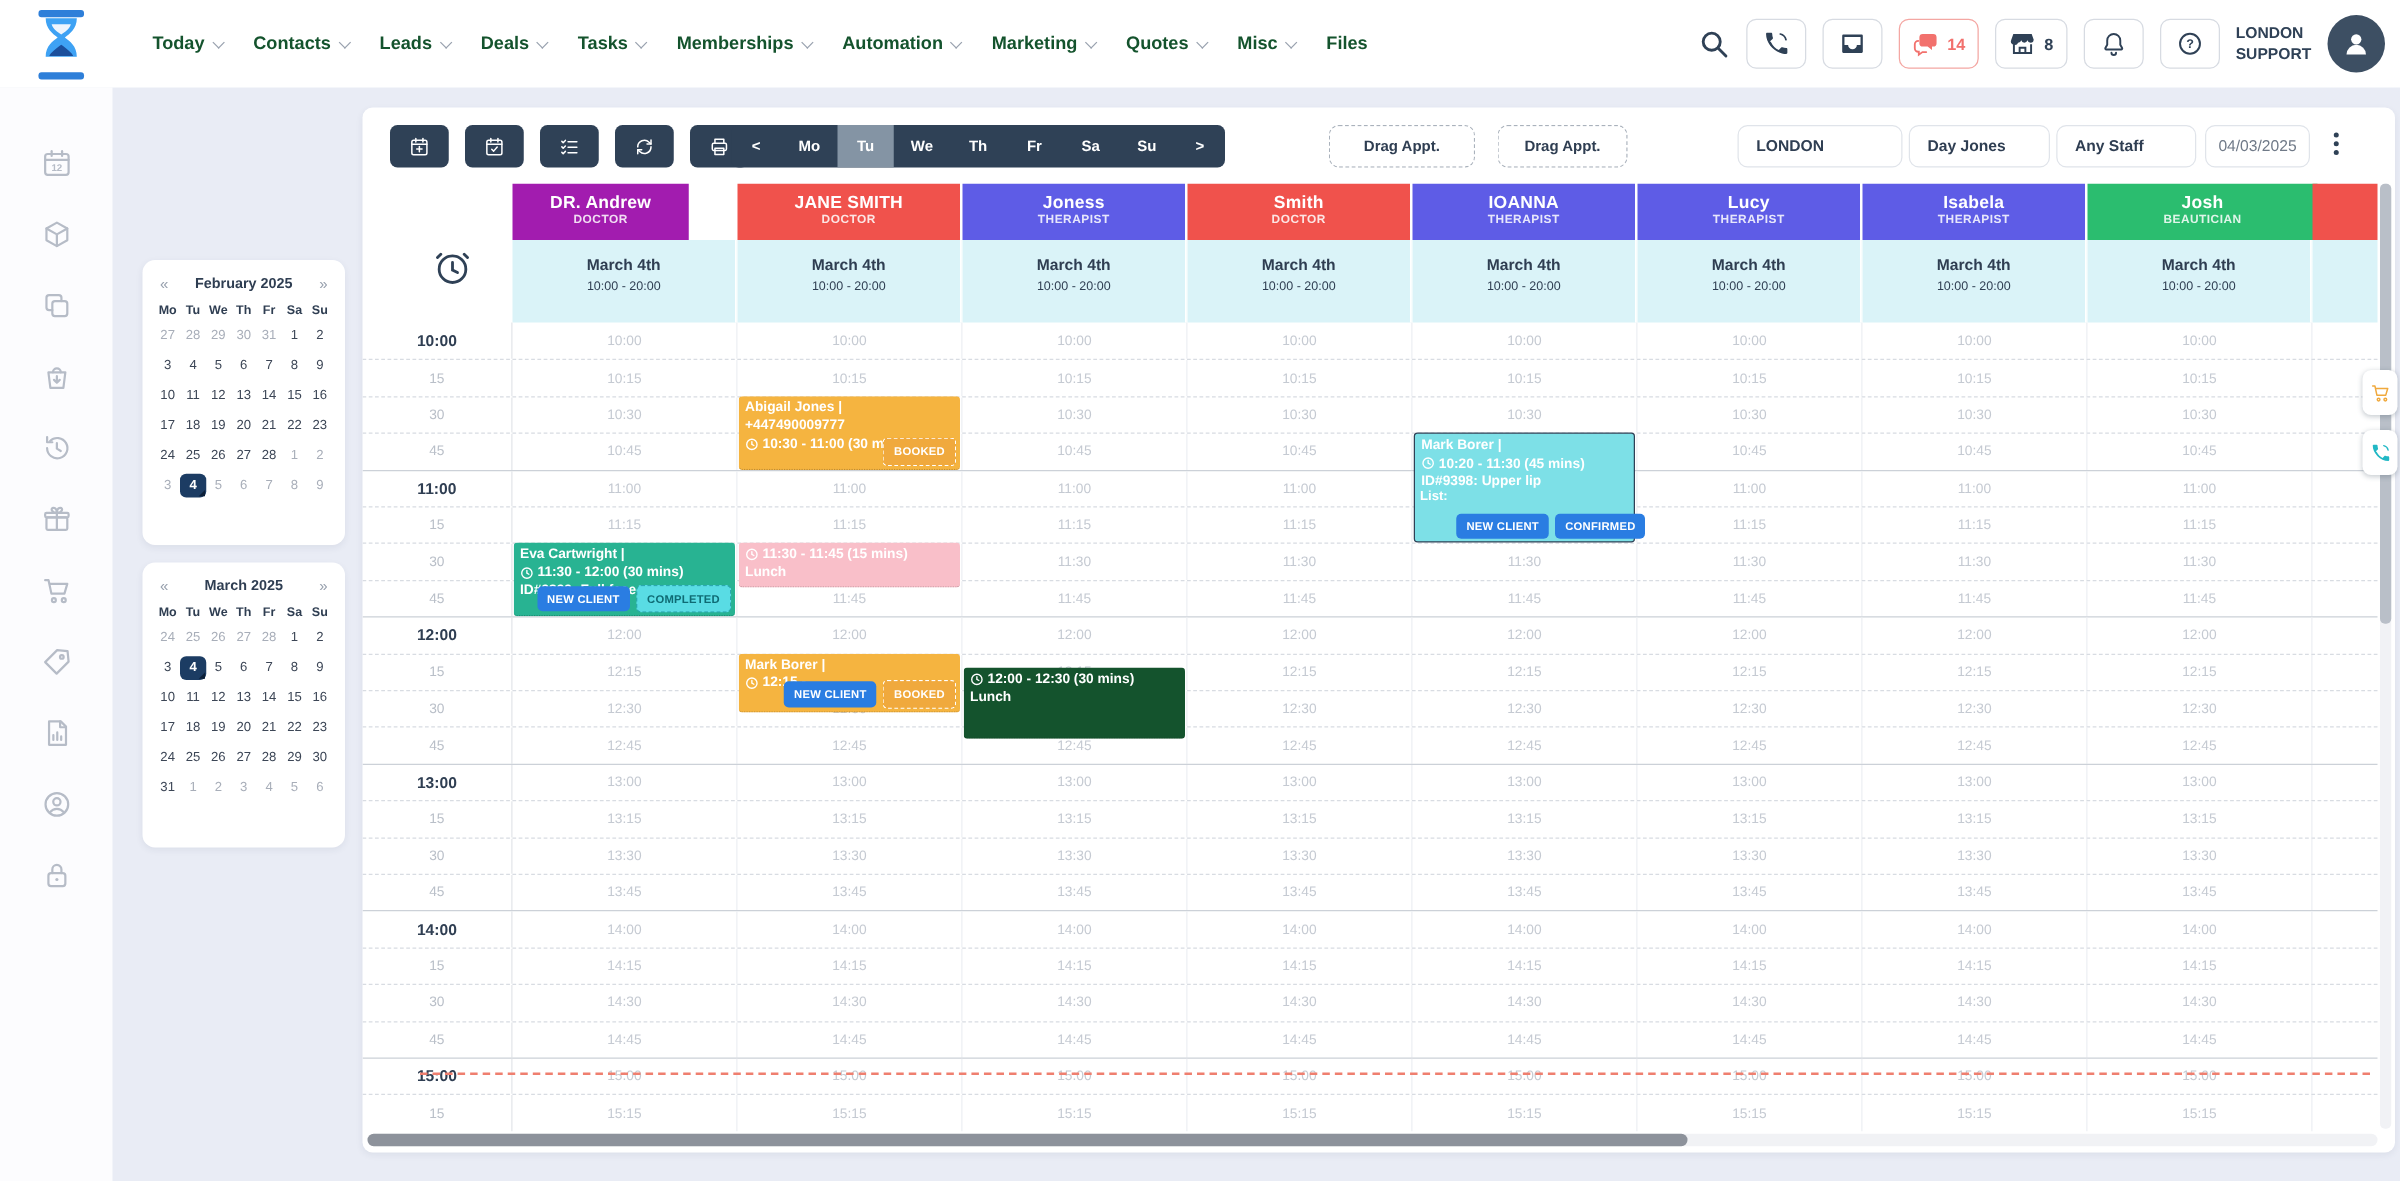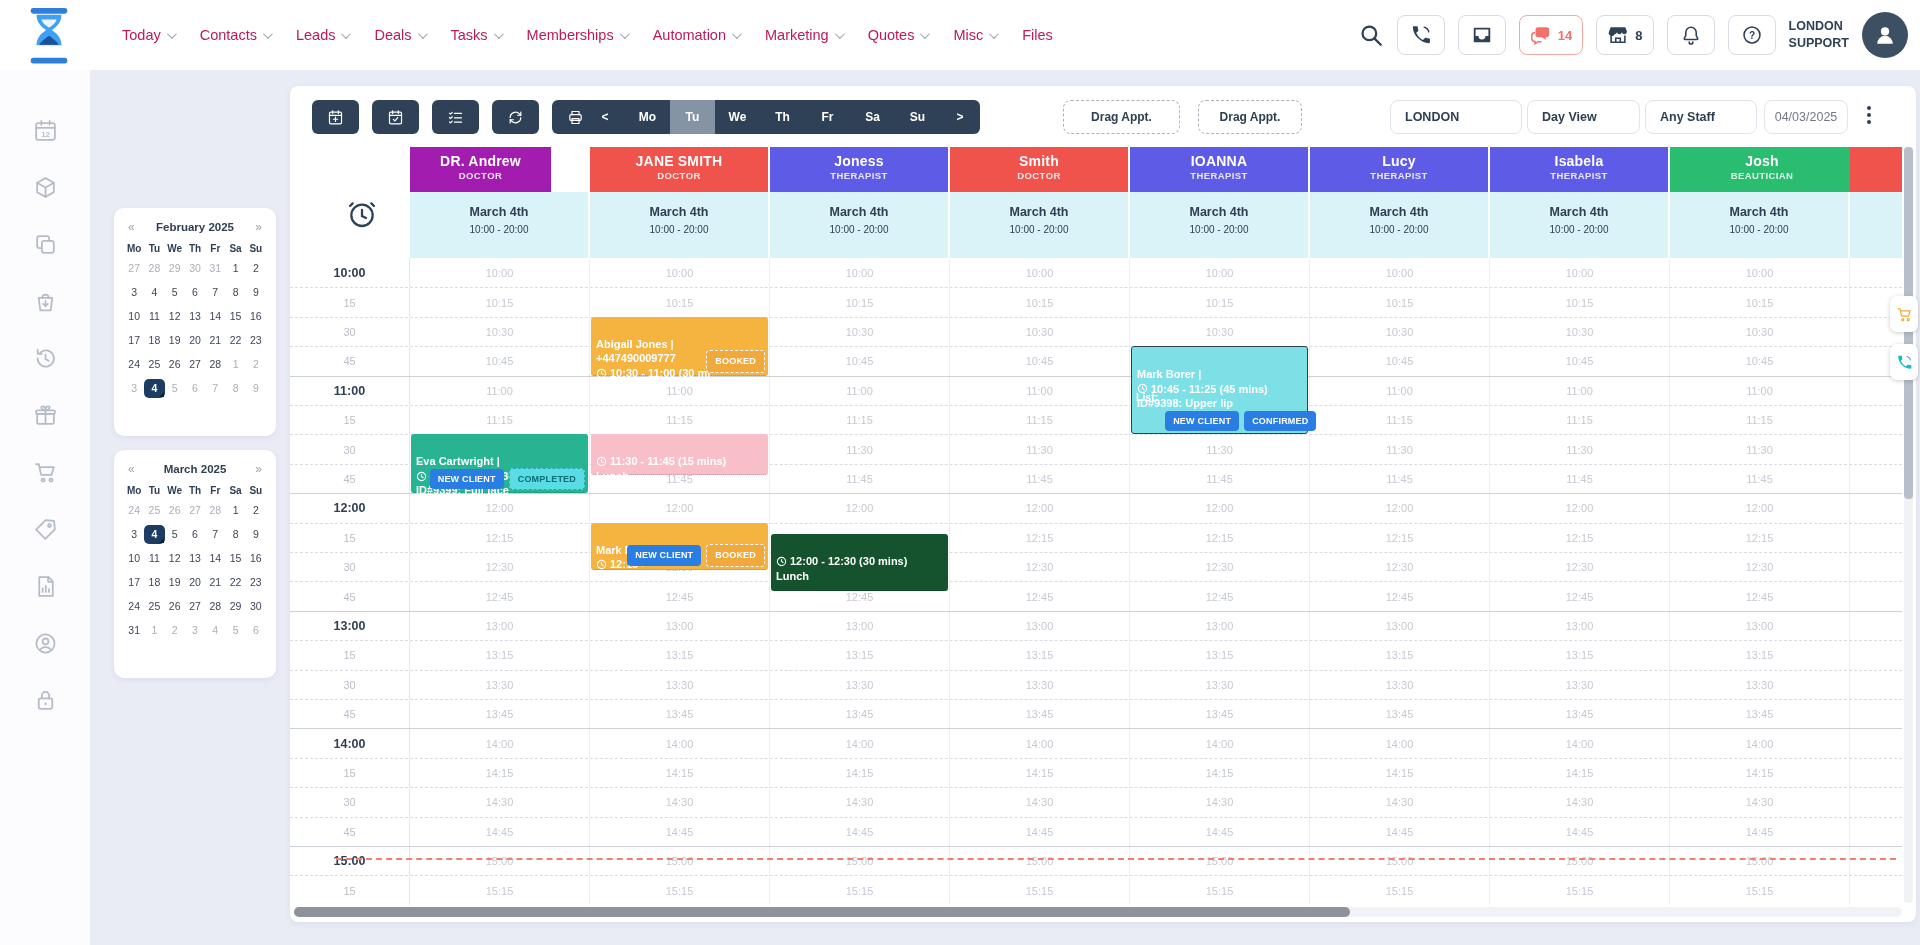--- a/index.html
+++ b/index.html
@@ -4,21 +4,21 @@
 <style>
   * { margin:0; padding:0; box-sizing:border-box; }
   html,body { width:1920px; height:945px; overflow:hidden; background:#e9ecf5;
               font-family:"Liberation Sans", sans-serif; }
   .app { position:absolute; inset:0; }
 
   
   .topbar { position:absolute; left:0; top:0; width:1920px; height:70px; background:#fff; z-index:20; }
   .logo { position:absolute; left:26px; top:7px; width:46px; height:56px; cursor:pointer; }
   .mainnav { position:absolute; left:122px; top:0; height:70px; display:flex; align-items:center; gap:26px; }
-  .nav-item { display:flex; align-items:center; gap:6px; font-size:14.5px; color:#be185d; font-weight:400; cursor:pointer; white-space:nowrap; }
+  .nav-item { display:flex; align-items:center; gap:6px; font-size:14.5px; color:#14532d; font-weight:700; cursor:pointer; white-space:nowrap; }
   .chev { width:7px; height:7px; border-right:1.6px solid #98a1ae; border-bottom:1.6px solid #98a1ae; transform:rotate(45deg) translateY(-2px); }
   .topbar-right { position:absolute; right:12px; top:0; height:70px; display:flex; align-items:center; gap:13px; }
   .icon-plain { color:#2f4156; width:26px; height:26px; cursor:pointer; }
   .icon-btn { height:40px; min-width:48px; padding:0 10px; border:1px solid #d7dbe2; border-radius:8px;
               display:flex; align-items:center; justify-content:center; gap:6px; color:#2f4156; background:#fff; cursor:pointer; }
   .icon-btn svg { width:22px; height:22px; }
   .icon-btn .cnt { font-size:13px; font-weight:bold; }
   .icon-btn.accent { border-color:#f4a7a3; color:#f2716d; }
   .icon-btn.accent .cnt { color:#f2716d; }
   .account { font-size:12.5px; font-weight:bold; color:#2f4156; line-height:1.4; text-align:left; }
@@ -82,21 +82,21 @@
   .grow { position:absolute; left:0; width:1612px; height:30px; display:flex; border-top:1px dashed #d8dce2; }
   .grow.hour { border-top:1px solid #ccd1d8; }
   .grow.first { border-top:none; }
   .gut { width:120px; display:flex; align-items:center; justify-content:center; border-right:1px solid #e3e6ea; }
   .gut.hr { font-size:12.5px; font-weight:bold; color:#2f3e52; }
   .gut.mn { font-size:11px; color:#b9bfc8; }
   .slot { width:180px; display:flex; align-items:center; justify-content:center; font-size:11px; color:#c5cad2; border-right:1px solid #edeff3; cursor:pointer; }
   .slot.partial { width:52px; border-right:none; }
 
   .appt { position:absolute; border-radius:3px; color:#fff; font-weight:bold; font-size:11px; line-height:14.5px;
-          padding:20px 5px; cursor:pointer; border-bottom:1px dotted rgba(0,0,0,.22); z-index:5; }
+          padding:2px 5px; cursor:pointer; border-bottom:1px dotted rgba(0,0,0,.22); z-index:5; }
   .appt .ln { white-space:nowrap; overflow:hidden; display:flex; align-items:center; gap:3px; }
   .appt .ck { width:11px; height:11px; flex:0 0 auto; }
   .appt.outlined { border:1px solid #2f4156; }
   .badges { position:absolute; right:3px; bottom:2px; display:flex; gap:5px; align-items:center; z-index:6; }
   .badges.left { right:auto; left:4px; }
   .list-lb { font-size:10.5px; color:#fff; font-weight:bold; margin-right:2px; }
   .badge { font-size:9px; font-weight:bold; padding:3px 8px; border-radius:4px; letter-spacing:.2px; white-space:nowrap;margin-top:48px; }
   .badge-blue { color:#fff; }
   .badge-orange { color:#fff; border:1px dashed #fff; }
   .badge-teal { color:#0f6b74; border:1px dashed #2aa7b0; }
@@ -477,21 +477,21 @@
           <div class="dn-day">We</div>
           <div class="dn-day">Th</div>
           <div class="dn-day">Fr</div>
           <div class="dn-day">Sa</div>
           <div class="dn-day">Su</div>
           <div class="dn-arrow">&gt;</div>
         </div>
         <div class="drag-btn" style="left: 773px; width: 117px;">Drag Appt.</div>
         <div class="drag-btn" style="left: 908px; width: 104px;">Drag Appt.</div>
         <div class="filter-box" style="left: 1100px; width: 132px;">LONDON</div>
-        <div class="filter-box" style="left: 1237px; width: 113px;">Day View</div>
+        <div class="filter-box" style="left: 1237px; width: 113px;">Day Jones</div>
         <div class="filter-box" style="left: 1355px; width: 112px;">Any Staff</div>
         <div class="date-box" style="left: 1474px; width: 84px;">04/03/2025</div>
         <div class="kebab" style="left: 1572px;">
           <i></i>
           <i></i>
           <i></i>
         </div>
       </div>
     <div id="schedHead">
         <div class="staff-cell" style="left: 120px; width: 141px; background: #a21caf;">
@@ -854,21 +854,21 @@
         </div>
         <div class="appt outlined" style="left: 841px; width: 177px; top: 88.2px; height: 88.2px; background: rgb(125, 224, 231);">
           <div class="ln">
             <span>Mark Borer |</span>
           </div>
           <div class="ln">
             <span class="ck"><svg viewBox="0 0 24 24" fill="none" stroke="#fff" stroke-width="2.4" stroke-linecap="round">
                 <circle cx="12" cy="12" r="9"></circle>
                 <path d="M12 7.5V12l3.5 2"></path>
               </svg></span>
-            <span>10:45 - 11:25 (45 mins)</span>
+            <span>10:20 - 11:30 (45 mins)</span>
           </div>
           <div class="ln">
             <span>ID#9398: Upper lip</span>
           </div>
           <div class="badges left">
             <span class="list-lb">List:</span>
             <span class="badge badge-blue" style="background: rgb(42, 125, 226);">NEW CLIENT</span>
             <span class="badge badge-blue" style="background: rgb(42, 125, 226);">CONFIRMED</span>
           </div>
         </div>

